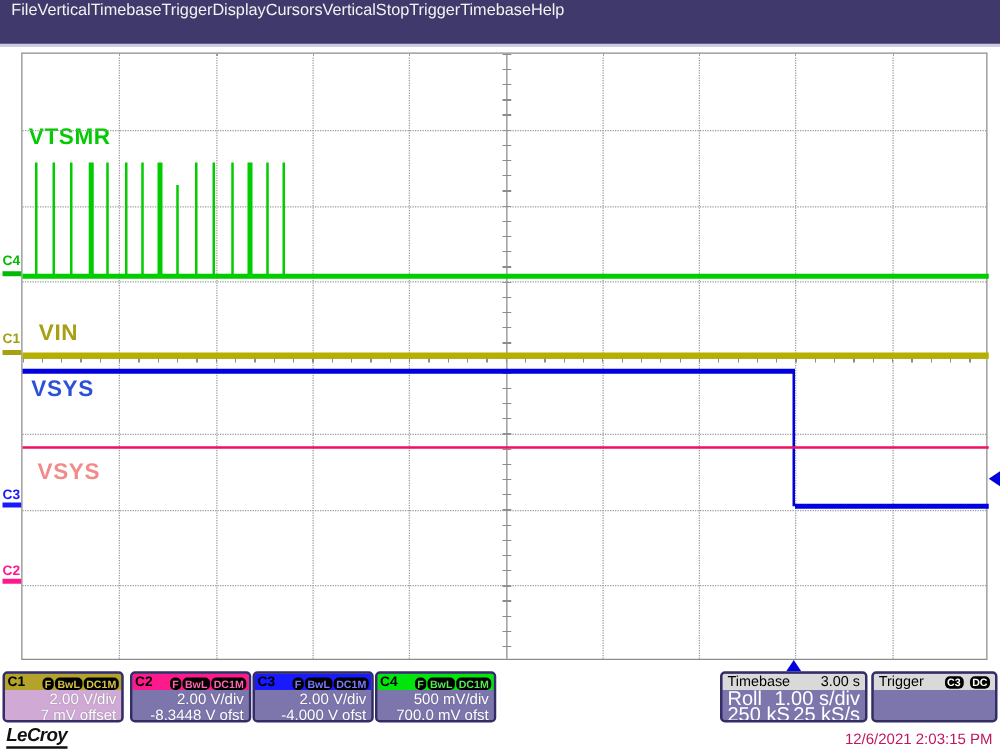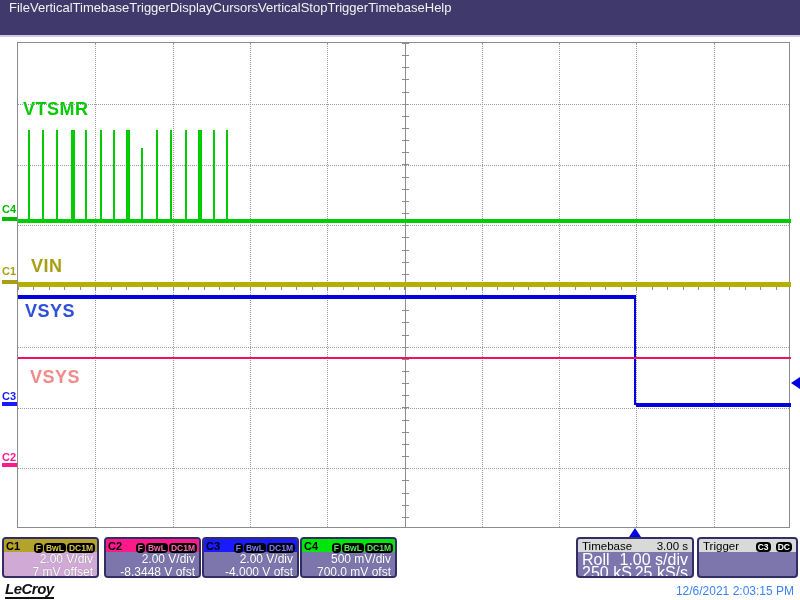--- a/index.html
+++ b/index.html
@@ -55,21 +55,21 @@
   .info-head { height:13px; background:#d9d9d9; color:#000; font-size:11.5px;
     display:flex; align-items:center; justify-content:space-between; padding:0 4px; }
   .info-body { color:#fff; font-size:16px; line-height:13px; padding-top:1px; }
   .irow { display:flex; justify-content:space-between; padding:0 4px; }
   .tbadge { display:inline-block; background:#000; color:#fff; border-radius:4px;
     font-size:8.5px; font-weight:bold; line-height:10px; padding:0 2px; margin-left:2px; }
 
   
   #logo { position:absolute; left:5px; top:580px; font-size:15px; font-weight:bold;
     font-style:italic; color:#111; border-bottom:2px solid #111; padding-bottom:0; letter-spacing:-0.5px; }
-  #timestamp { position:absolute; right:6px; top:584px; font-size:12px; color:#3b82f6; }
+  #timestamp { position:absolute; right:6px; top:584px; font-size:12px; color:#be185d; }
 </style>
 </head>
 <body>
 
 <div id="screen">
 
   <div id="menubar">
       <span class="menu-item">File</span>
       <span class="menu-item">Vertical</span>
       <span class="menu-item">Timebase</span>

